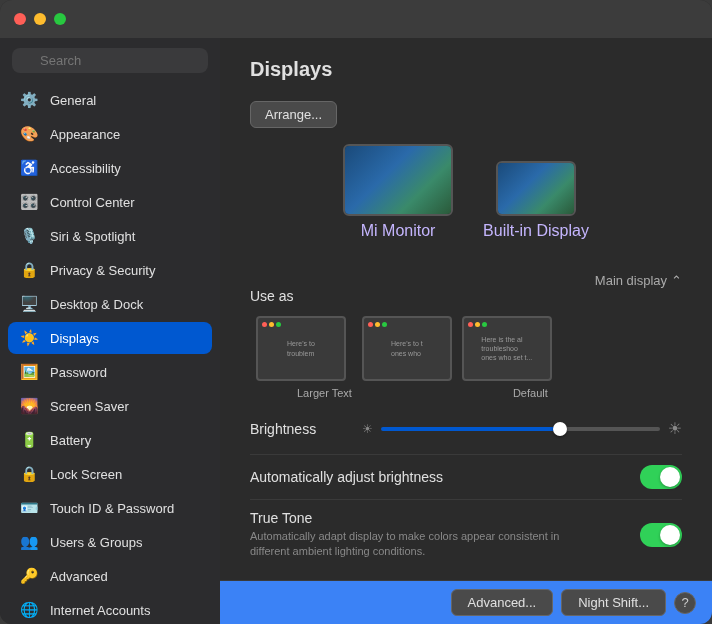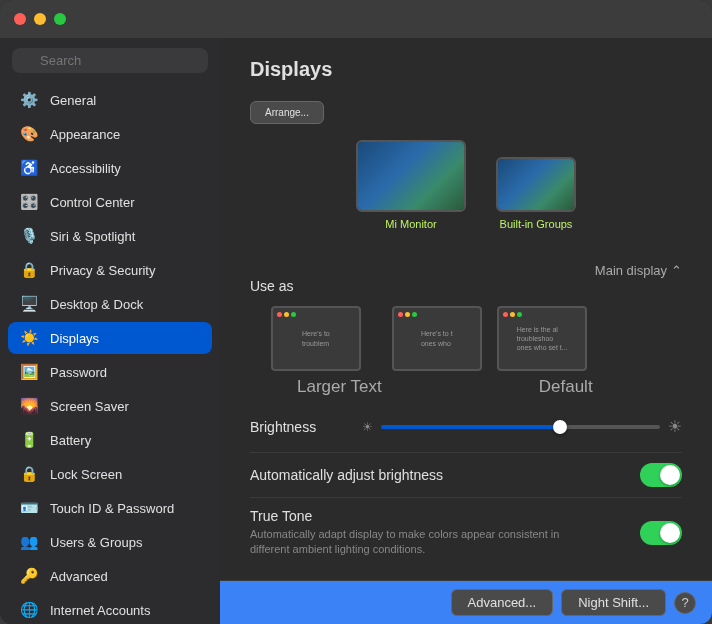--- a/index.html
+++ b/index.html
@@ -144,29 +144,29 @@
     .display-thumb.small {
       width: 80px;
       height: 55px;
     }
     .display-thumb-inner {
       width: 100%;
       height: 100%;
       background: linear-gradient(135deg, #1a4a7a 0%, #2a6aaa 40%, #3a8a6a 70%, #2a5a3a 100%);
     }
     .display-label {
-      font-size: 11px;
-      color: #bef264;
+      font-size: 16px;
+      color: #c4b5fd;
     }
     .arrange-btn {
       background: #4a4a4a;
       border: 1px solid #666;
       border-radius: 6px;
       color: #e0e0e0;
-      font-size: 10px;
+      font-size: 13px;
       padding: 5px 14px;
       cursor: pointer;
       margin-bottom: 6px;
     }
     
     .section-row {
       display: flex;
       justify-content: space-between;
       align-items: center;
       margin-bottom: 12px;
@@ -224,21 +224,21 @@
       top: 4px;
       left: 4px;
       display: flex;
       gap: 2px;
     }
     .res-dot {
       width: 5px; height: 5px;
       border-radius: 50%;
     }
     .res-label {
-      font-size: 17px;
+      font-size: 11px;
       color: #aaa;
       padding-left: 47px;
     }
     .res-sublabel {
       font-size: 10px;
       color: #777;
     }
     
     .slider-row {
       display: flex;
@@ -456,21 +456,21 @@
           <div class="display-item">
             <div class="display-thumb large">
               <div class="display-thumb-inner"></div>
             </div>
             <span class="display-label">Mi Monitor</span>
           </div>
           <div class="display-item">
             <div class="display-thumb small">
               <div class="display-thumb-inner"></div>
             </div>
-            <span class="display-label">Built-in Groups</span>
+            <span class="display-label">Built-in Display</span>
           </div>
         </div>
 
         <div class="section-row">
           <span class="section-label">Use as</span>
           <span class="section-value">
             <span>Main display</span>
             <span>⌃</span>
           </span>
         </div>

